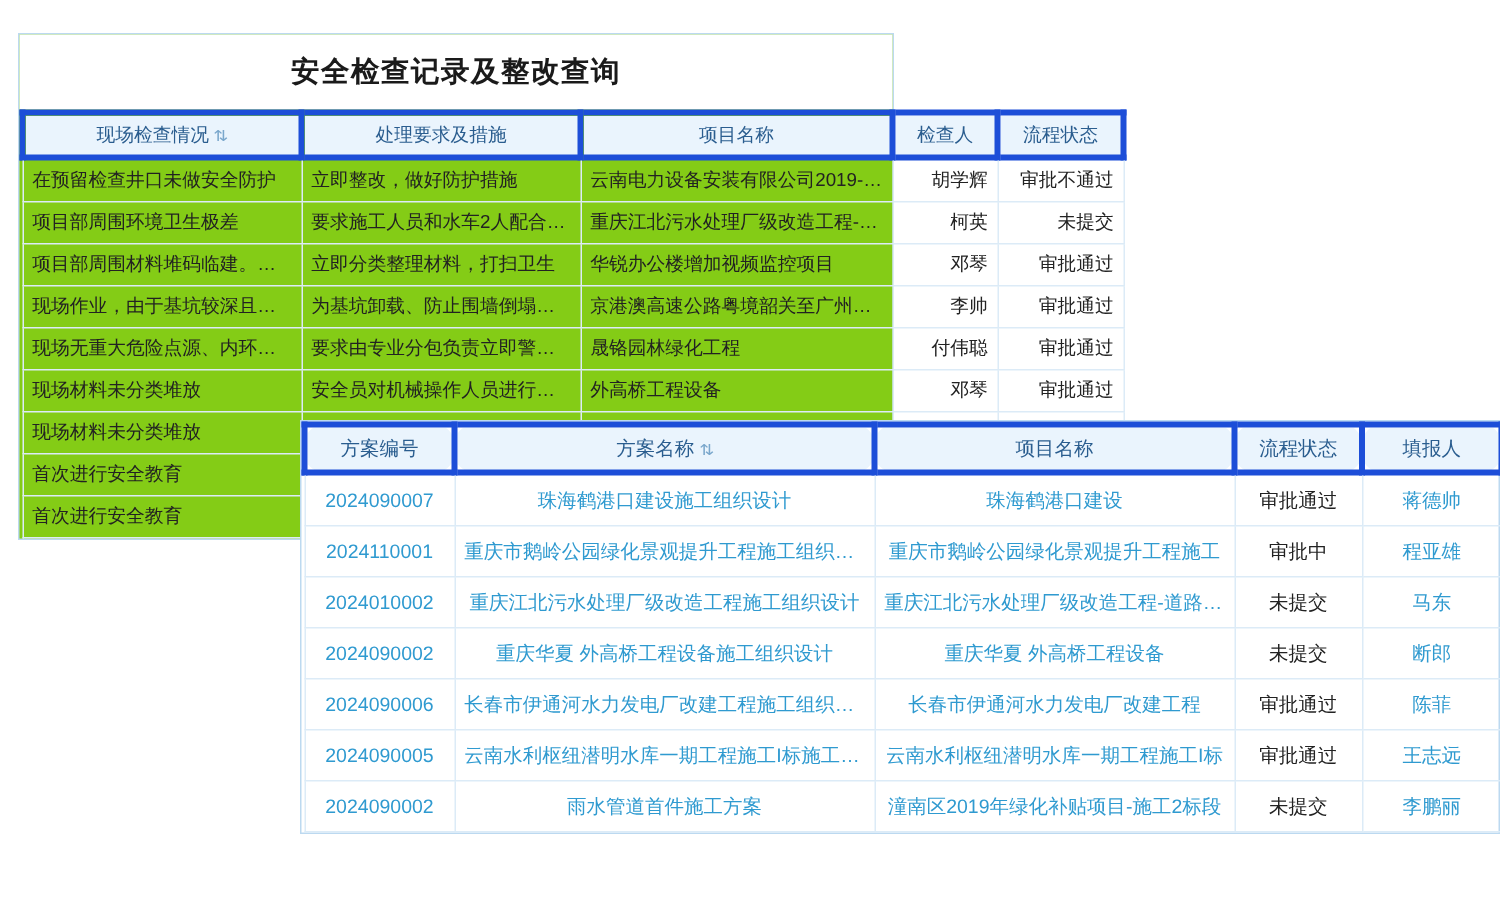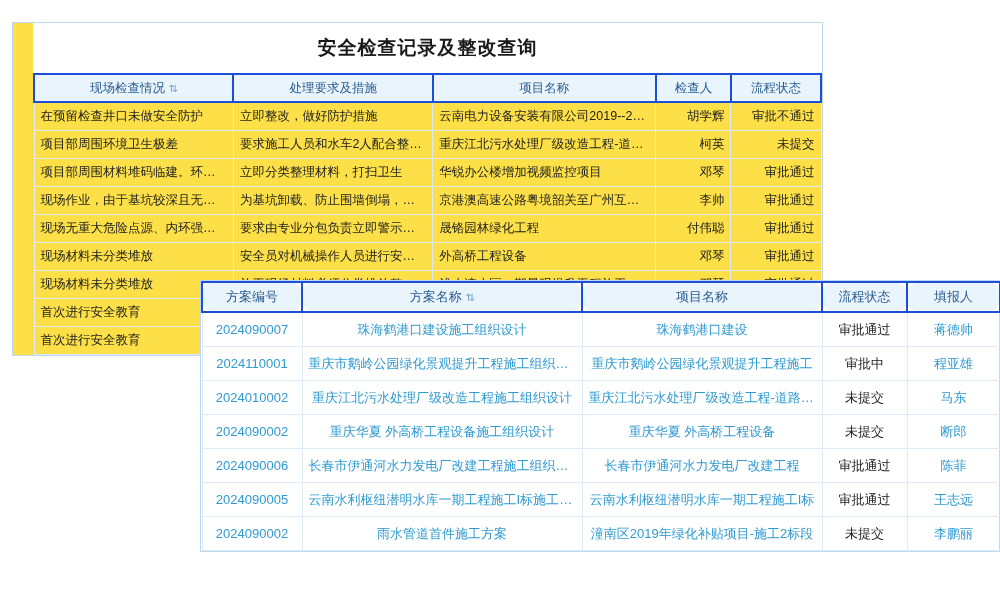--- a/index.html
+++ b/index.html
@@ -15,25 +15,24 @@
     position: relative;
     width: 1000px;
     height: 600px;
   }
 
   
   .panel-safety {
     position: absolute;
     left: 12px;
     top: 22px;
-    width: 811px;
+    width: 584px;
     border: 1px solid #bcd9f0;
-    background: #fde047;
+    background: #84cc16;
     box-sizing: border-box;
-    padding-left: 20px;
   }
   .panel-title {
     text-align: center;
     font-size: 19px;
     font-weight: bold;
     color: #1a1a1a;
     padding: 12px 0 12px 0;
     background: #ffffff;
     letter-spacing: 1px;
   }
@@ -41,21 +40,21 @@
     border-collapse: collapse;
     width: 100%;
     table-layout: fixed;
   }
   table.grid th {
     background: #eaf4fd;
     color: #2a5d8f;
     font-weight: normal;
     font-size: 12.5px;
     height: 26px;
-    border: 2px solid #1d4ed8;
+    border: 4px solid #1d4ed8;
     text-align: center;
     padding: 0 4px;
     white-space: nowrap;
     overflow: hidden;
   }
   table.grid td {
     border: 1px solid #dcebf7;
     font-size: 12.5px;
     height: 27px;
     padding: 0 6px;

